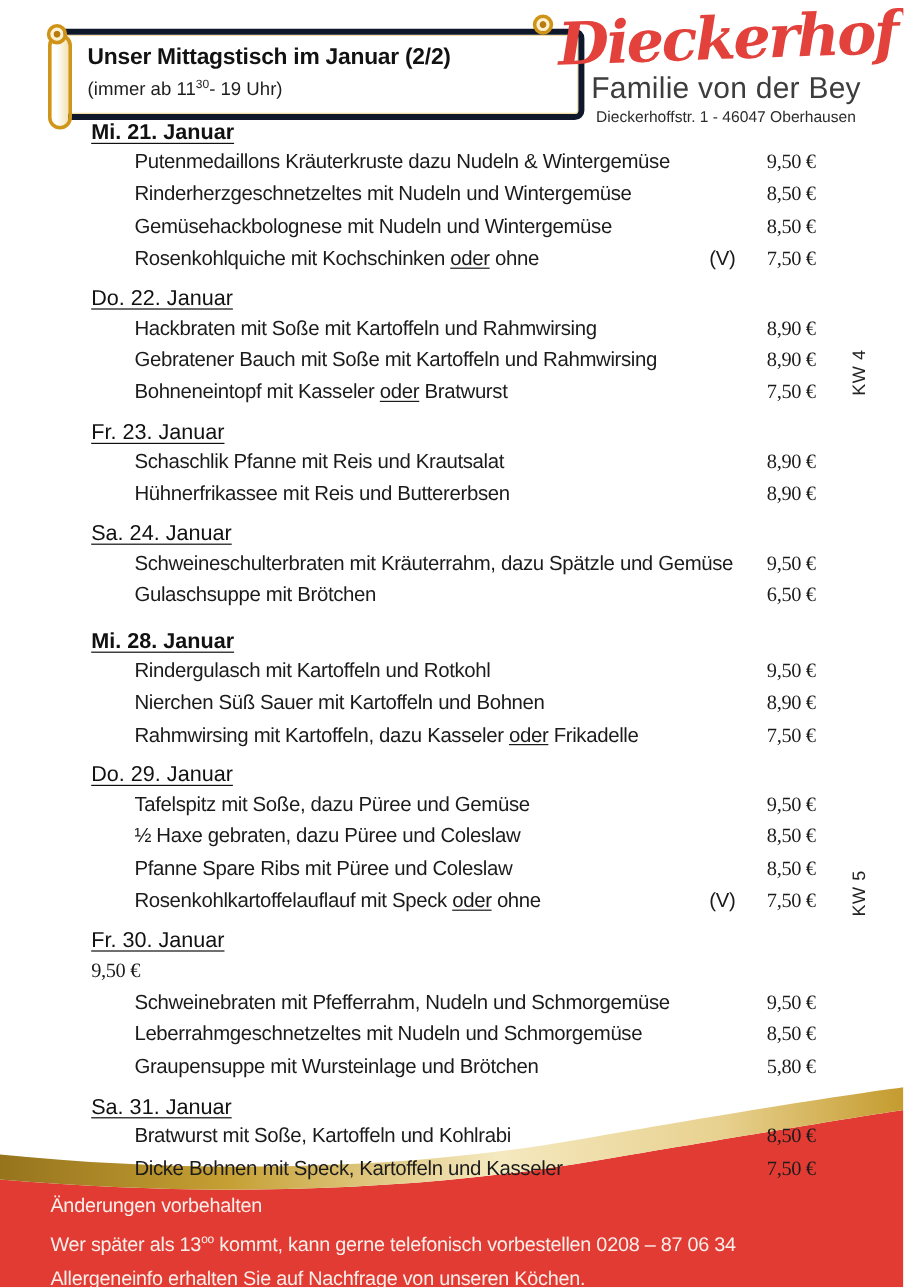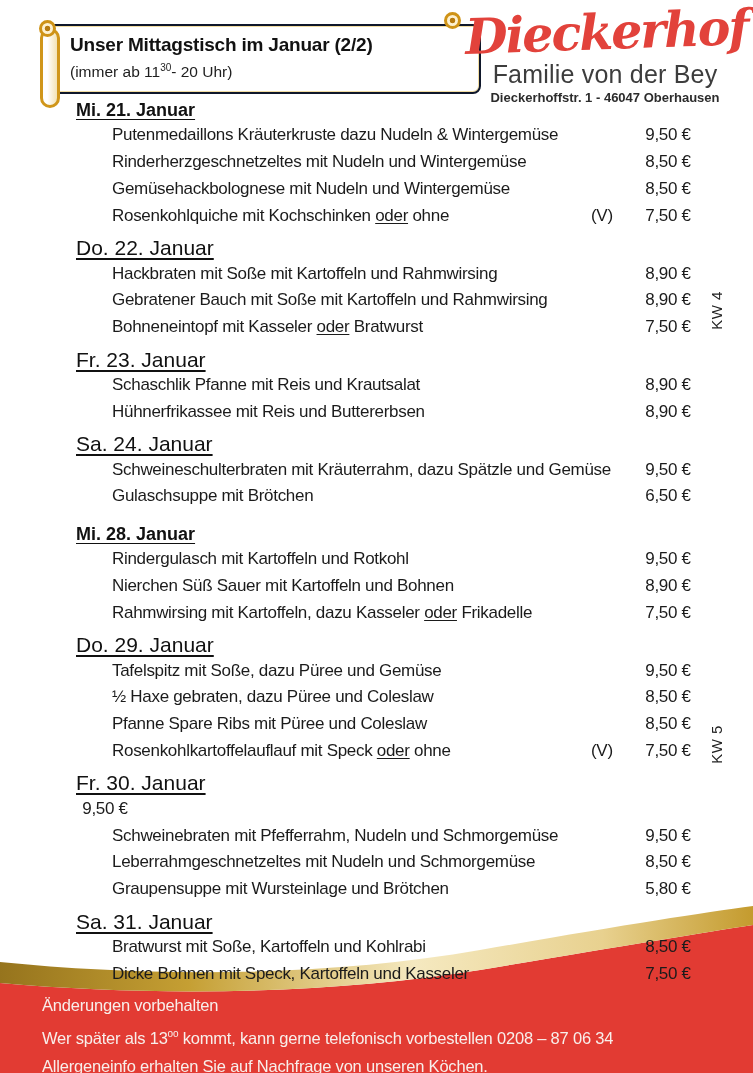--- a/index.html
+++ b/index.html
@@ -7,21 +7,21 @@
     position:relative;
     width:753px;height:1073px;
     background:#ffffff;
     font-family:"Liberation Sans",sans-serif;
     overflow:hidden;
     color:#1b1b1b;
   }
   
   .banner-box{
     position:absolute;left:46px;top:24px;width:409px;height:61px;
-    border:2px solid #0f172a;border-radius:8px;background:#ffffff;
+    border:5px solid #0f172a;border-radius:8px;background:#ffffff;
     box-shadow:inset 0 0 0 1px #f1dca2;
     z-index:2;padding:5px 0 0 22px;box-sizing:content-box;
   }
   .banner-title{font-size:19px;font-weight:bold;color:#121212;letter-spacing:-0.2px;margin-top:3px;}
   .banner-subtitle{font-size:15.5px;color:#1e1e1e;margin-top:6px;}
   .banner-subtitle sup{font-size:10px;}
   .banner-roll{
     position:absolute;left:40px;top:28px;width:14px;height:74px;
     border:3px solid #d0961a;border-radius:10px;
     background:linear-gradient(90deg,#ffffff 30%,#f3e2b4);
@@ -37,31 +37,31 @@
   .curl-right{left:444px;top:12px;}
   
   .brand{position:absolute;top:6px;right:8px;width:280px;text-align:center;z-index:2;}
   .brand-name{
     font-family:"DejaVu Serif",cursive;
     font-style:italic;font-weight:bold;
     font-size:49px;line-height:52px;letter-spacing:-2px;
     transform:rotate(-2deg);
   }
   .brand-family{font-size:25px;color:#3d3d3d;margin-top:2px;letter-spacing:0.2px;}
-  .brand-address{font-size:13px;color:#2c2c2c;margin-top:1px;font-weight:bold;}
+  .brand-address{font-size:13px;color:#2c2c2c;margin-top:1px;}
   
   .menu{position:absolute;left:76px;top:86px;right:56px;z-index:3;}
-  .day-header{margin:9px 0 2px 0;line-height:20px;font-size:21px;color:#111;}
+  .day-header{margin:9px 0 2px 0;line-height:20px;font-size:18px;color:#111;}
   .day-header .day-label{text-decoration:underline;text-underline-offset:3px;}
   .day-header.emph{font-weight:bold;font-size:18px;margin-top:14px;}
   .dish-row{display:flex;align-items:center;height:26.8px;font-size:17px;letter-spacing:-0.3px;white-space:nowrap;color:#1b1b1b;}
   .dish-name{flex:1 1 auto;overflow:visible;margin-left:36px;}
   .dish-name .u{text-decoration:underline;text-underline-offset:2px;}
   .dish-marker{flex:none;width:48px;text-align:left;}
-  .dish-price{flex:none;width:58px;text-align:center;}
+  .dish-price{flex:none;width:58px;text-align:left;font-family:Liberation Serif, serif;}
   
   .kw{
     position:absolute;left:692px;width:48px;text-align:center;
     transform:rotate(-90deg);font-size:15px;color:#222;letter-spacing:0.5px;
     z-index:3;
   }
   .kw4{top:302px;}
   .kw5{top:736px;}
   
   .footer-wave{position:absolute;left:0;bottom:0;width:753px;height:173px;z-index:1;}
@@ -74,21 +74,21 @@
 </head>
 <body>
 
 <div class="page">
 
   <div class="banner-roll"></div>
   <div class="curl curl-left"></div>
   <div class="curl curl-right"></div>
   <div class="banner-box">
     <div class="banner-title">Unser Mittagstisch im Januar (2/2)</div>
-    <div class="banner-subtitle"><span>(immer ab 11</span><sup>30</sup><span>- 20 Uhr)</span></div>
+    <div class="banner-subtitle"><span>(immer ab 11</span><sup>30</sup><span>- 19 Uhr)</span></div>
   </div>
 
   <div class="brand">
     <div class="brand-name" style="color: rgb(226, 66, 59);">Dieckerhof</div>
     <div class="brand-family">Familie von der Bey</div>
     <div class="brand-address">Dieckerhoffstr. 1 - 46047 Oberhausen</div>
   </div>
 
   <div class="menu" id="menu">
       <div class="day-header emph"><span class="day-label">Mi. 21. Januar</span></div>

